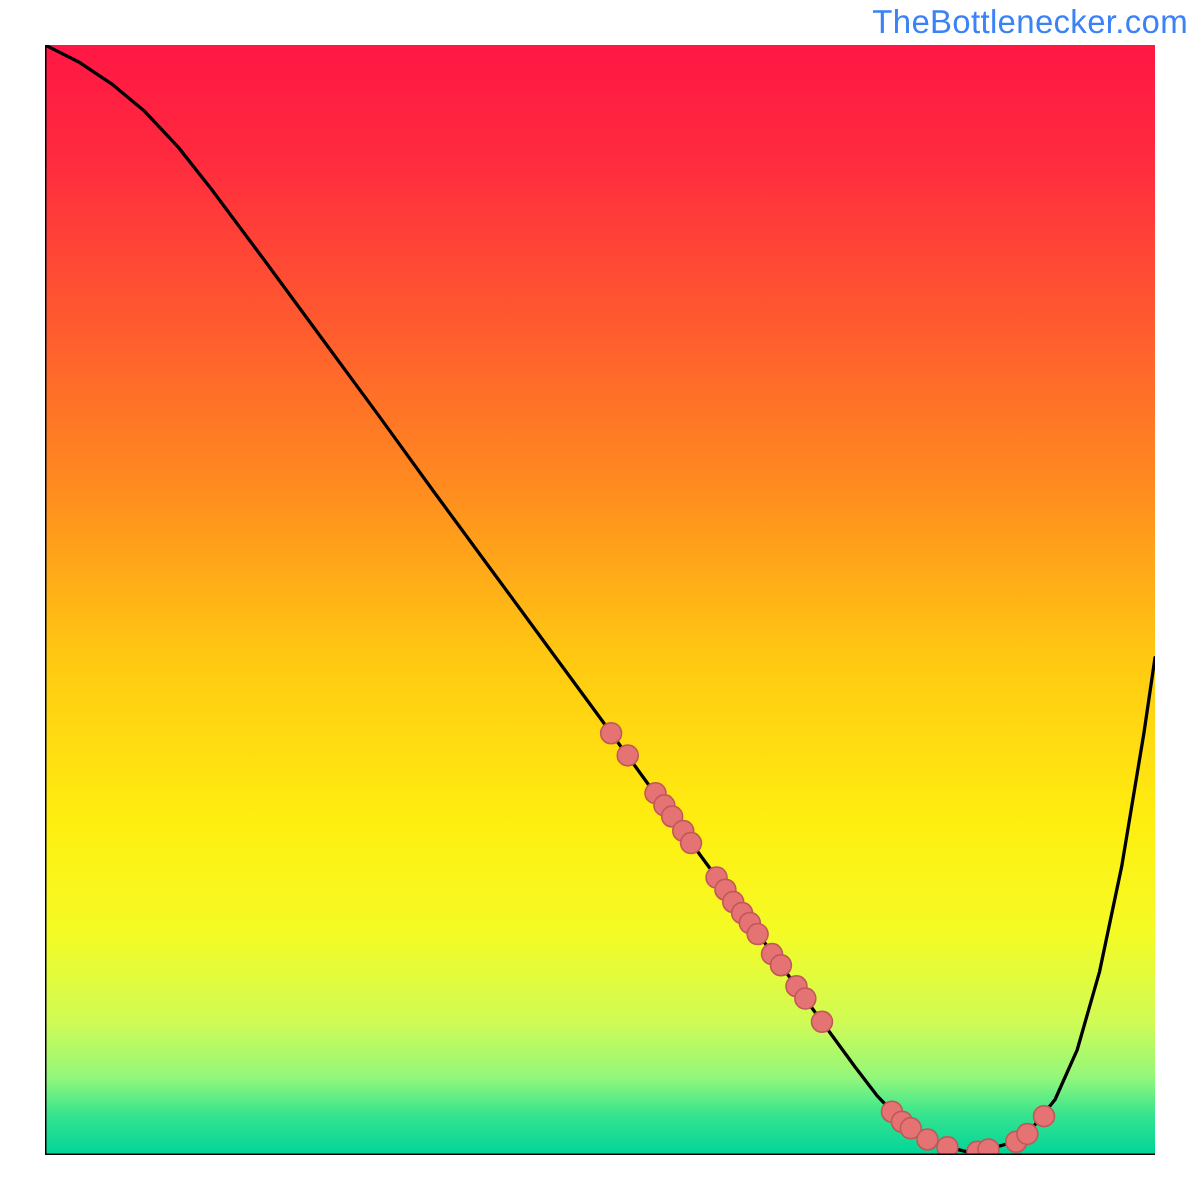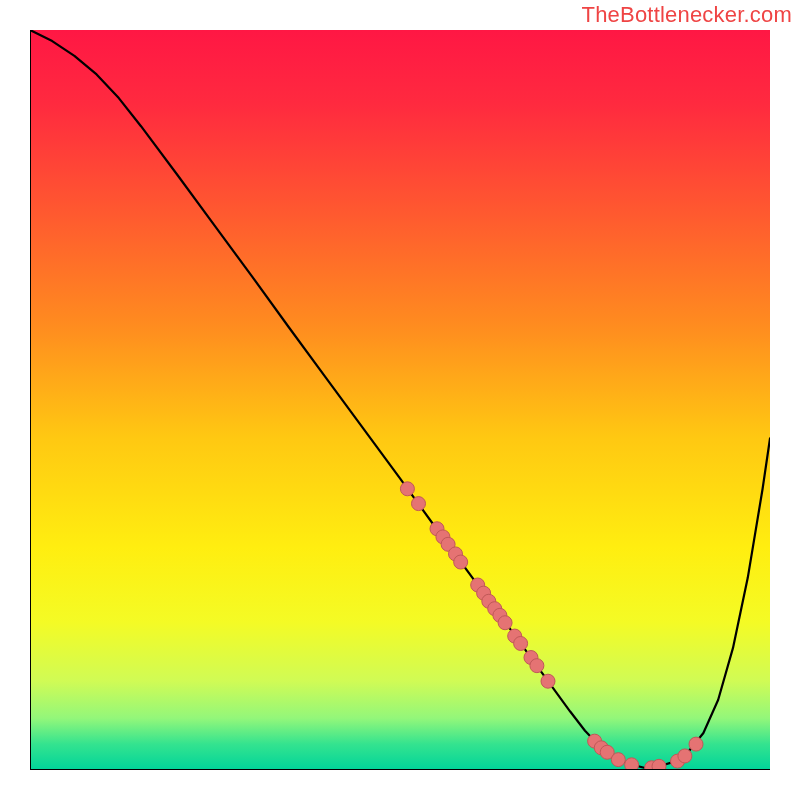--- a/index.html
+++ b/index.html
@@ -15,21 +15,21 @@
     position: relative;
     width: 800px;
     height: 800px;
   }
   .watermark {
     position: absolute;
     top: 2px;
     right: 8px;
     font-size: 22px;
     font-weight: 400;
-    color: #ef4444;
+    color: #3b82f6;
     letter-spacing: 0.2px;
   }
   .plot-area {
     position: absolute;
     left: 30px;
     top: 30px;
     width: 740px;
     height: 740px;
     box-sizing: border-box;
   }

